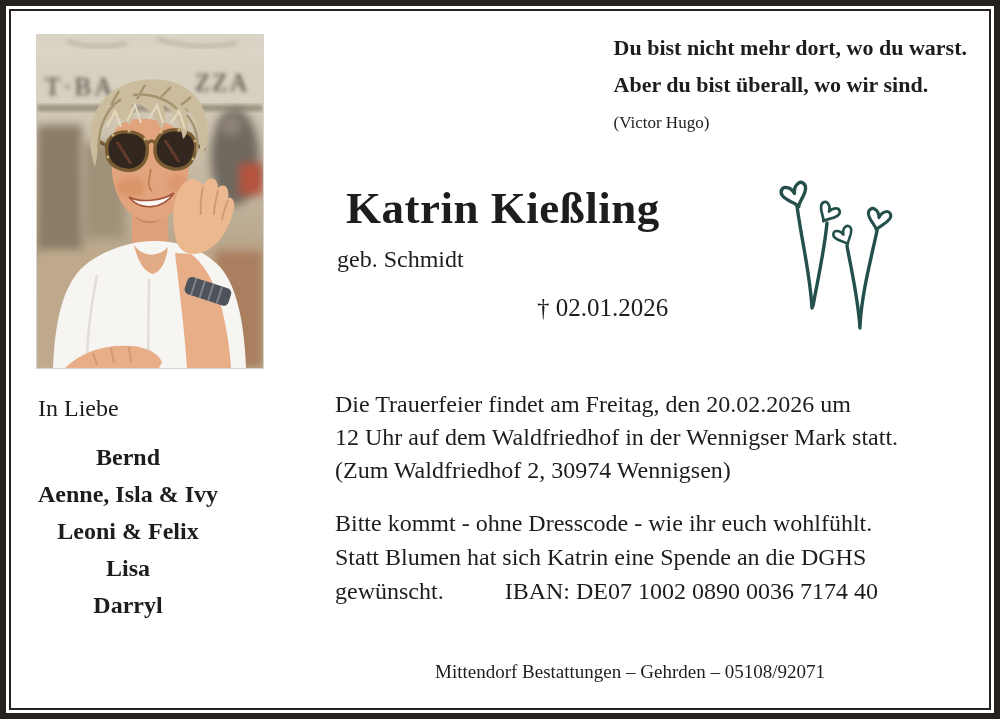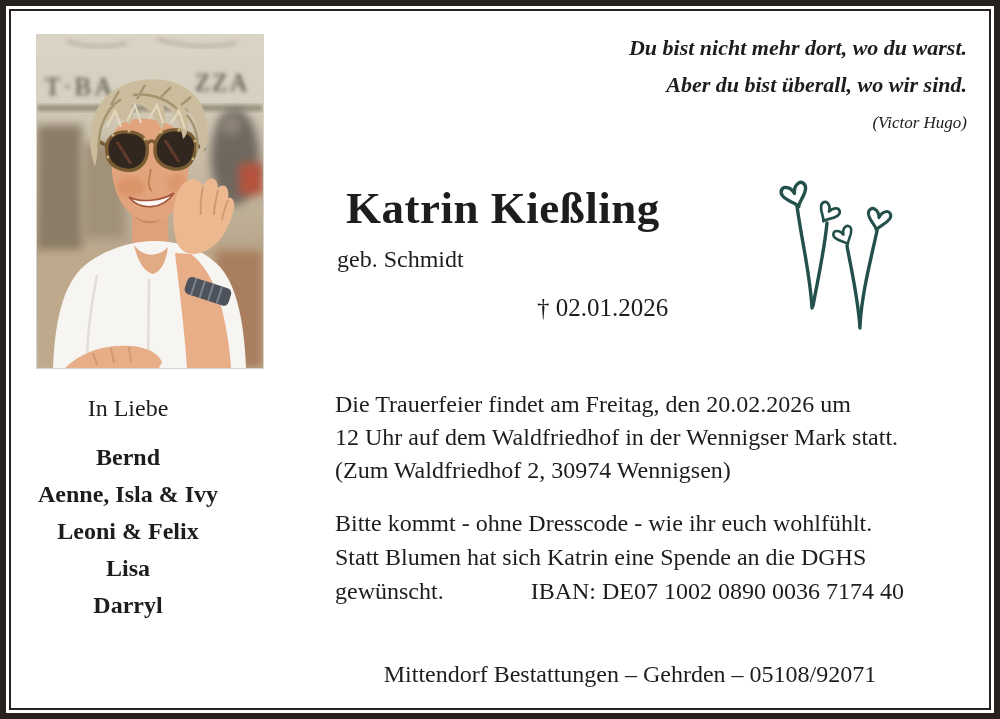--- a/index.html
+++ b/index.html
@@ -13,50 +13,50 @@
 
   
   .photo{
     position:absolute;left:37px;top:35px;width:226px;height:333px;
     outline:1px solid #d8d3c9;overflow:hidden;
   }
   .photo svg{display:block;}
 
   
   .quote{
-    position:absolute;top:29px;right:33px;text-align:right;
-    font-size:22px;font-style:italic;font-weight:bold;line-height:37px;
+    position:absolute;top:29px;right:33px;text-align:left;
+    font-size:22px;font-weight:bold;line-height:37px;
   }
   .quote .attribution{
     font-weight:normal;font-size:17px;line-height:24px;margin-top:8px;
   }
 
   
   .name{position:absolute;left:335px;top:182px;font-size:45px;font-weight:bold;letter-spacing:0.5px;white-space:nowrap;margin-left:11px;}
   .maiden{position:absolute;left:337px;top:246px;font-size:24px;}
   .dates{position:absolute;left:337px;top:294px;font-size:25px;width:420px;}
   .dates .death{position:absolute;left:200px;top:0;}
 
   
   .flowers{position:absolute;left:770px;top:173px;width:135px;height:165px;}
 
   
   .mourners{position:absolute;left:38px;top:393px;font-size:24px;}
-  .mourners .intro{line-height:30px;text-align:center;}
+  .mourners .intro{line-height:30px;}
   .mourners .names{margin-top:16px;font-weight:bold;line-height:37px;text-align:center;}
 
   
   .ceremony{position:absolute;left:335px;top:388px;width:645px;font-size:24px;line-height:33px;}
 
   
   .requests{position:absolute;left:335px;top:506px;width:645px;font-size:24px;line-height:34px;}
-  .requests .iban{margin-left:81px;}
-
-  
-  .footer{position:absolute;left:330px;top:661px;width:600px;text-align:center;font-size:24px;}
+  .requests .iban{margin-left:55px;}
+
+  
+  .footer{position:absolute;left:330px;top:661px;width:600px;text-align:center;font-size:19px;}
 </style>
 </head>
 <body>
 
 <div class="frame-outer"></div>
 <div class="frame-inner"></div>
 
 <div class="photo">
   <svg width="226" height="333" viewBox="0 0 226 333">
     <defs>

